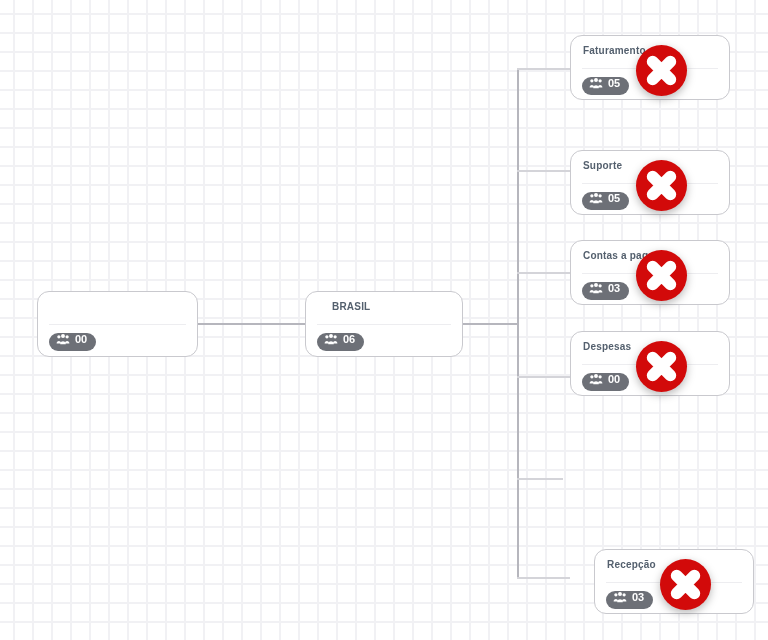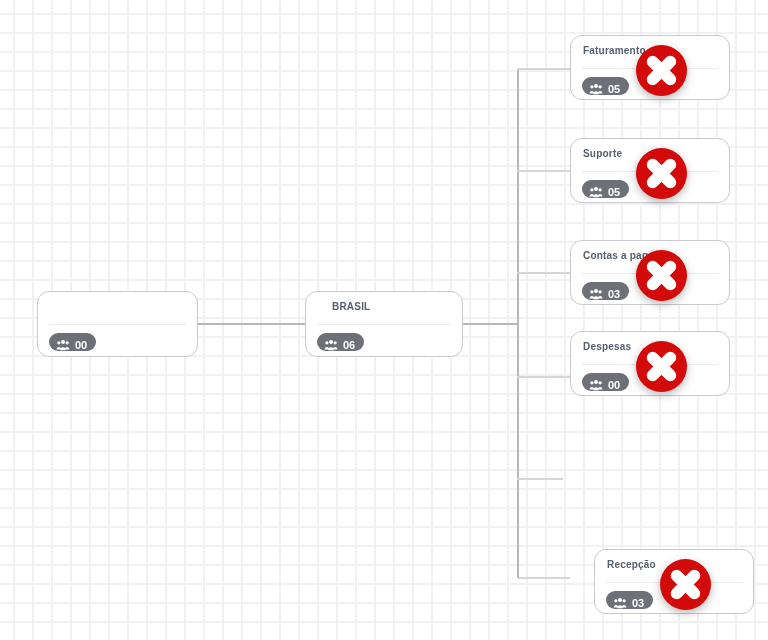--- a/index.html
+++ b/index.html
@@ -35,38 +35,38 @@
     letter-spacing:.2px;white-space:nowrap;overflow:hidden;
   }
   .node-brasil .node-title{left:26px;}
   .divider{
     position:absolute;left:11px;right:11px;top:32px;height:1px;
     background:#ededf0;
   }
   .badge{
     position:absolute;left:11px;top:41px;height:18px;
     background:#6d7077;border-radius:10px;
-    display:inline-flex;align-items:flex-end;gap:5px;
+    display:inline-flex;align-items:flex-start;gap:5px;
     padding:0 9px 0 7px;
     color:#ffffff;font-size:11px;font-weight:bold;
   }
   .badge svg{display:block;}
   .delete-btn{
     position:absolute;left:64px;top:8px;width:53px;height:53px;
     border:none;padding:0;background:transparent;cursor:pointer;z-index:5;
     filter:drop-shadow(0 3px 4px rgba(0,0,0,0.28));
   }
   .delete-btn svg{display:block;}
 
   
   .node-root  {left:37px; top:291px; width:161px; height:66px;}
   .node-brasil{left:305px;top:291px; width:158px; height:66px;}
   .child{left:570px;width:160px;height:65px;}
   .child-0{top:35px;}
-  .child-1{top:138px;}
+  .child-1{top:150px;}
   .child-2{top:240px;}
   .child-3{top:331px;}
   .child-5{top:549px;margin-left:24px;}
 
   .selected-wrap{
     position:absolute;left:563px;top:437px;width:174px;height:83px;
     box-sizing:border-box;
     border:5px solid #92cc41;border-radius:10px;
     background:#ffffff;padding:3px;
   }

